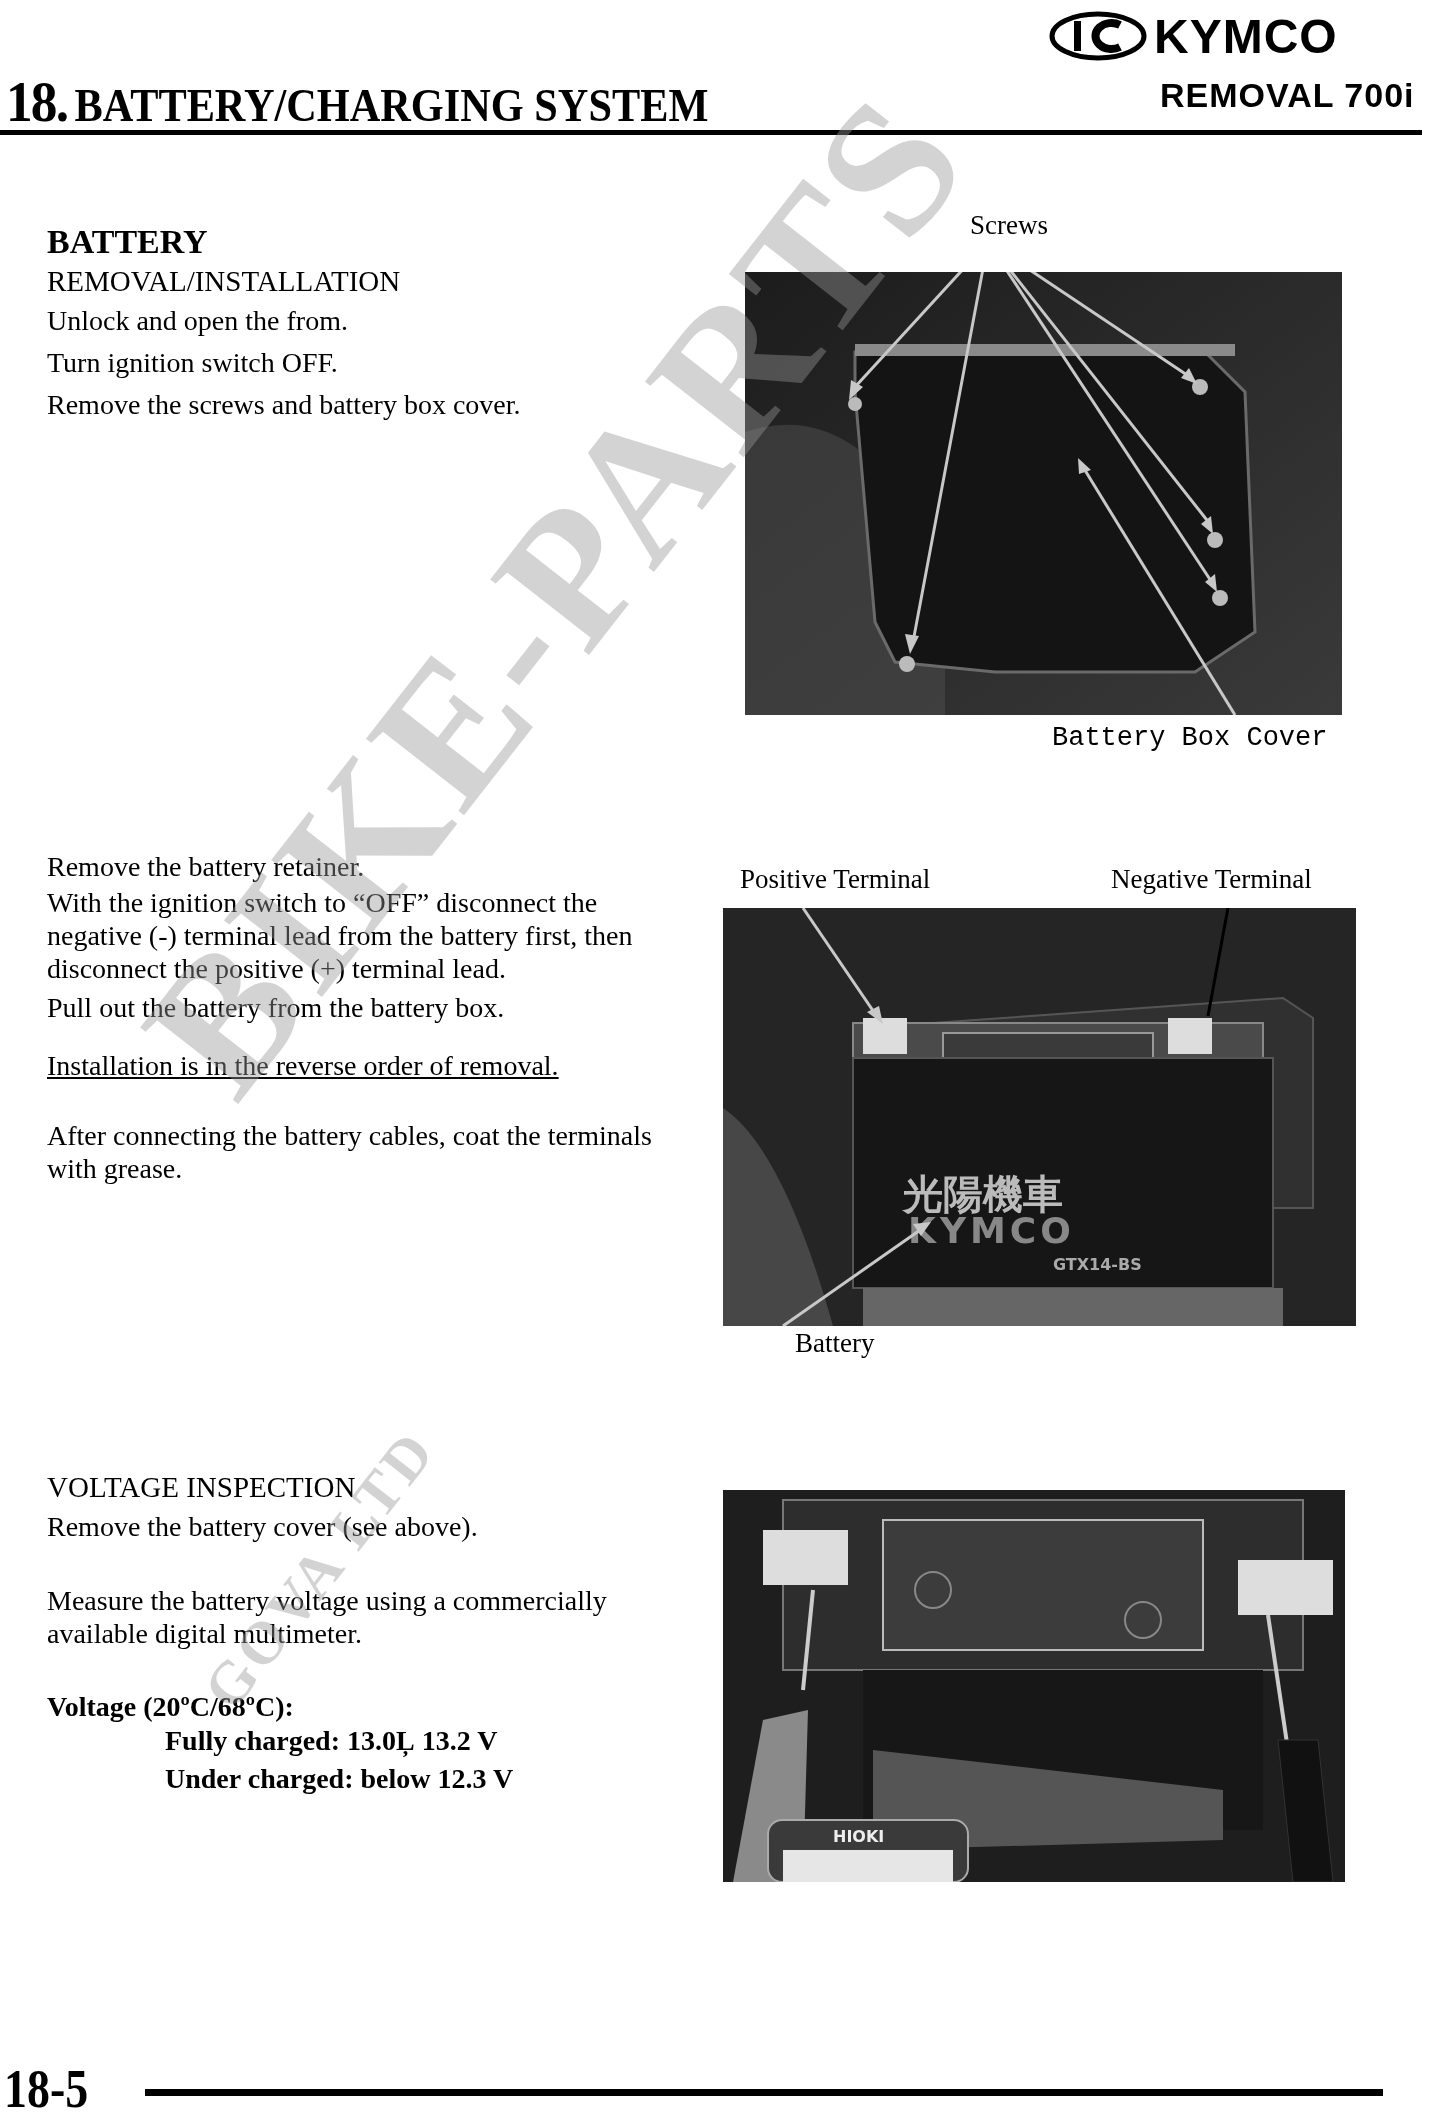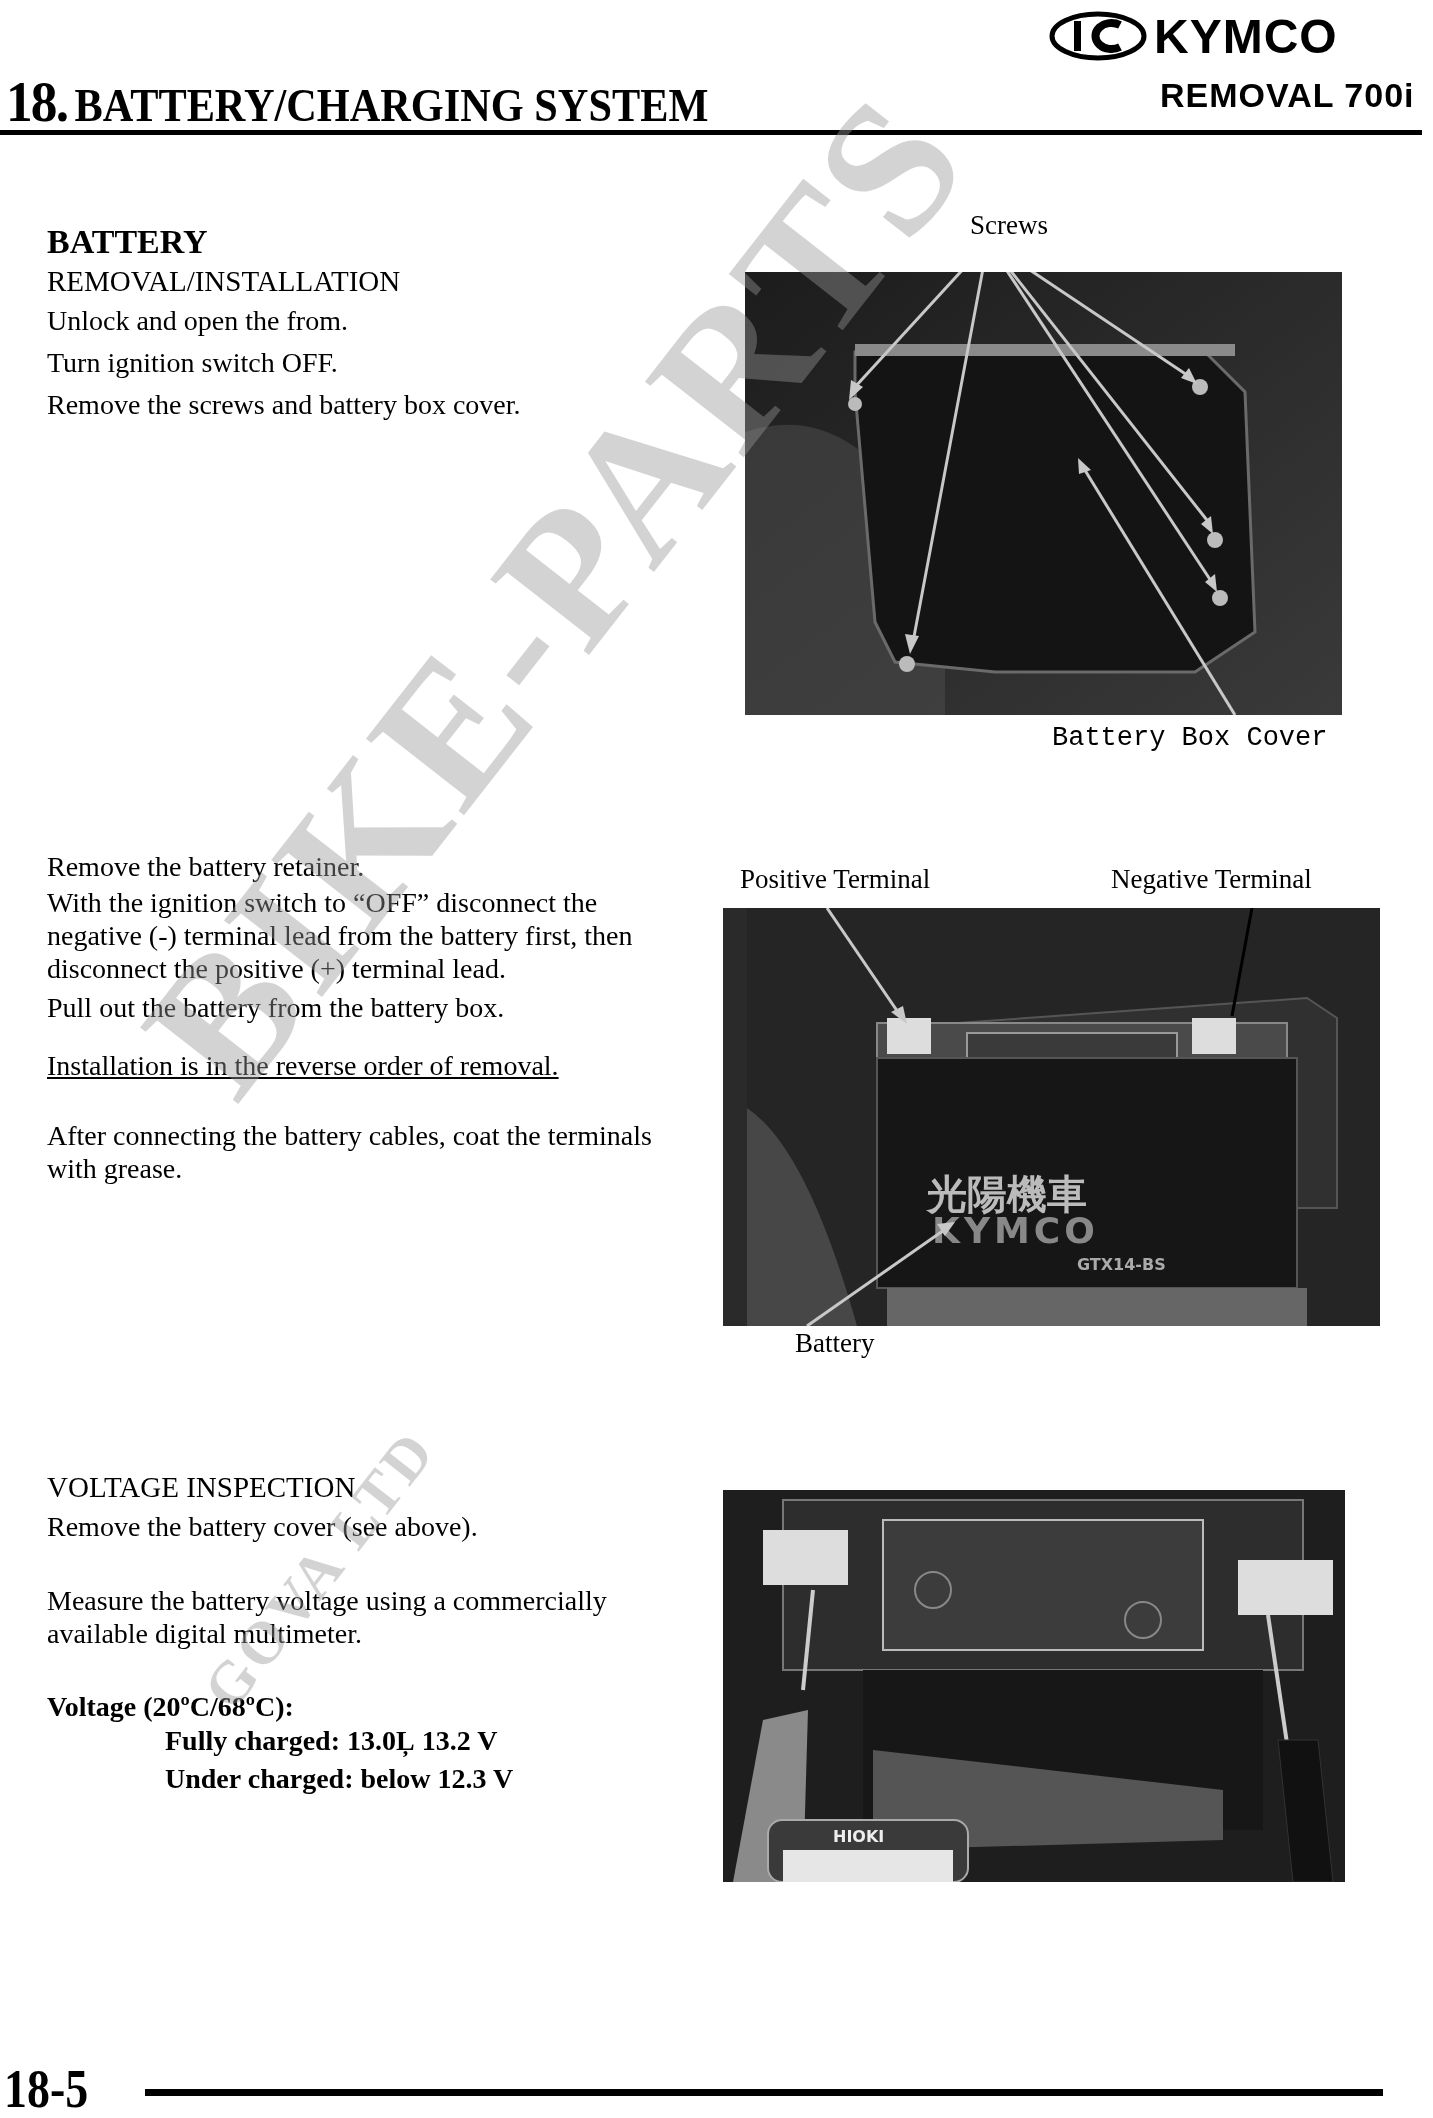--- a/index.html
+++ b/index.html
@@ -98,21 +98,21 @@
 <div class="abs" style="left:47px;top:846px;width:640px;">
   <p class="p txt" style="line-height:42px;">Remove the battery retainer.</p>
   <p class="p txt" style="line-height:33px;margin-top:-2px;">With the ignition switch to “OFF” disconnect the negative (-) terminal lead from the battery first, then disconnect the positive (+) terminal lead.</p>
   <p class="p txt" style="line-height:42px;margin-top:2px;">Pull out the battery from the battery box.</p>
   <p class="p txt" style="line-height:42px;margin-top:16px;text-decoration:underline;">Installation is in the reverse order of removal.</p>
   <p class="p txt" style="line-height:33px;margin-top:32px;">After connecting the battery cables, coat the terminals with grease.</p>
 </div>
 
 <div class="abs cap" style="left:740px;top:864px;">Positive Terminal</div>
 <div class="abs cap" style="left:1111px;top:864px;">Negative Terminal</div>
-<div class="abs photo" style="left:723px;top:908px;width:633px;height:418px;padding-left:24px;">
+<div class="abs photo" style="left:723px;top:908px;width:633px;height:418px;">
   <svg width="633" height="418" viewBox="0 0 633 418">
     <rect width="633" height="418" fill="#252525"></rect>
     <path d="M0 200 Q60 240 110 418 L0 418Z" fill="#555" opacity="0.7"></path>
     <path d="M140 120 L560 90 L590 110 L590 300 L520 300 L500 140Z" fill="#303030" stroke="#555" stroke-width="2"></path>
     <rect x="130" y="115" width="410" height="36" fill="#4a4a4a" stroke="#888" stroke-width="2"></rect>
     <rect x="220" y="125" width="210" height="28" fill="#3a3a3a" stroke="#999" stroke-width="2"></rect>
     <rect x="130" y="150" width="420" height="230" fill="#161616" stroke="#555" stroke-width="2"></rect>
     <rect x="140" y="110" width="44" height="36" fill="#ddd"></rect>
     <rect x="445" y="110" width="44" height="36" fill="#ddd"></rect>
     <rect x="140" y="380" width="420" height="38" fill="#666"></rect>

